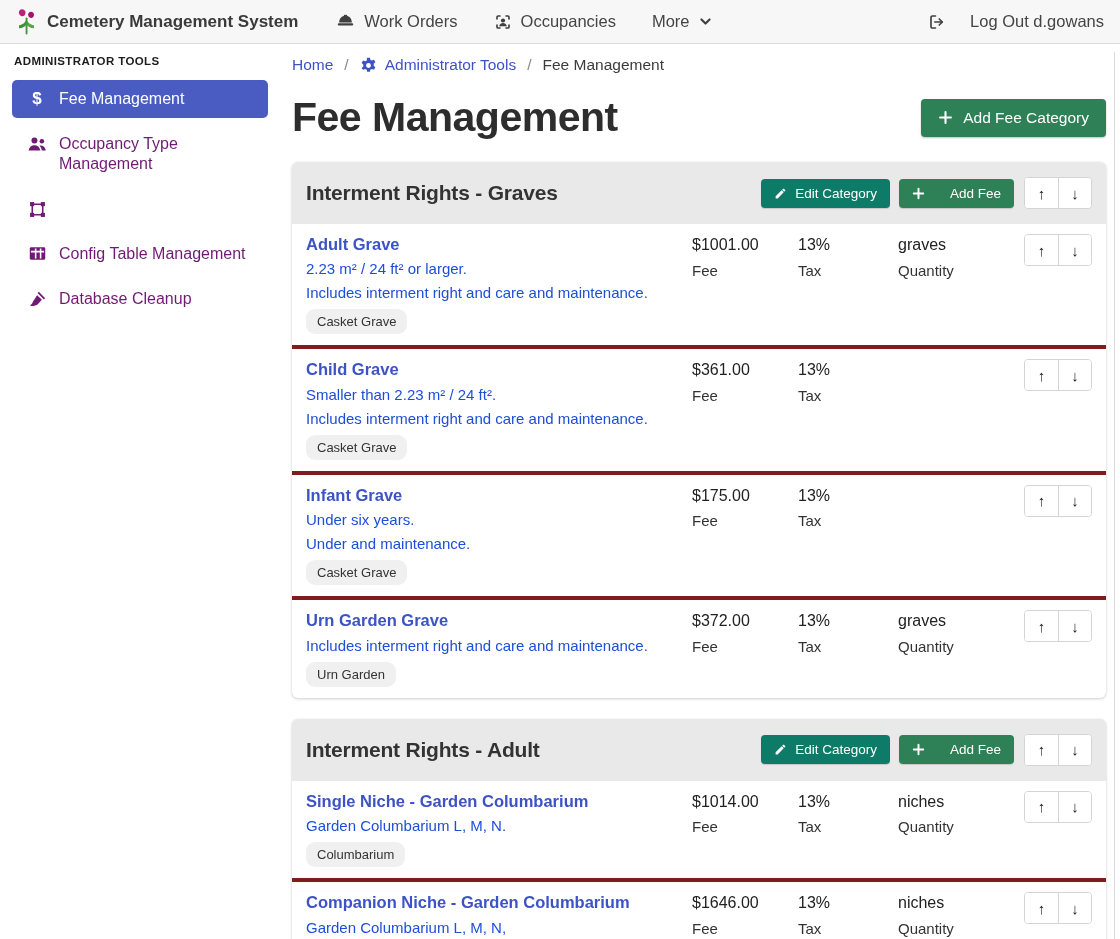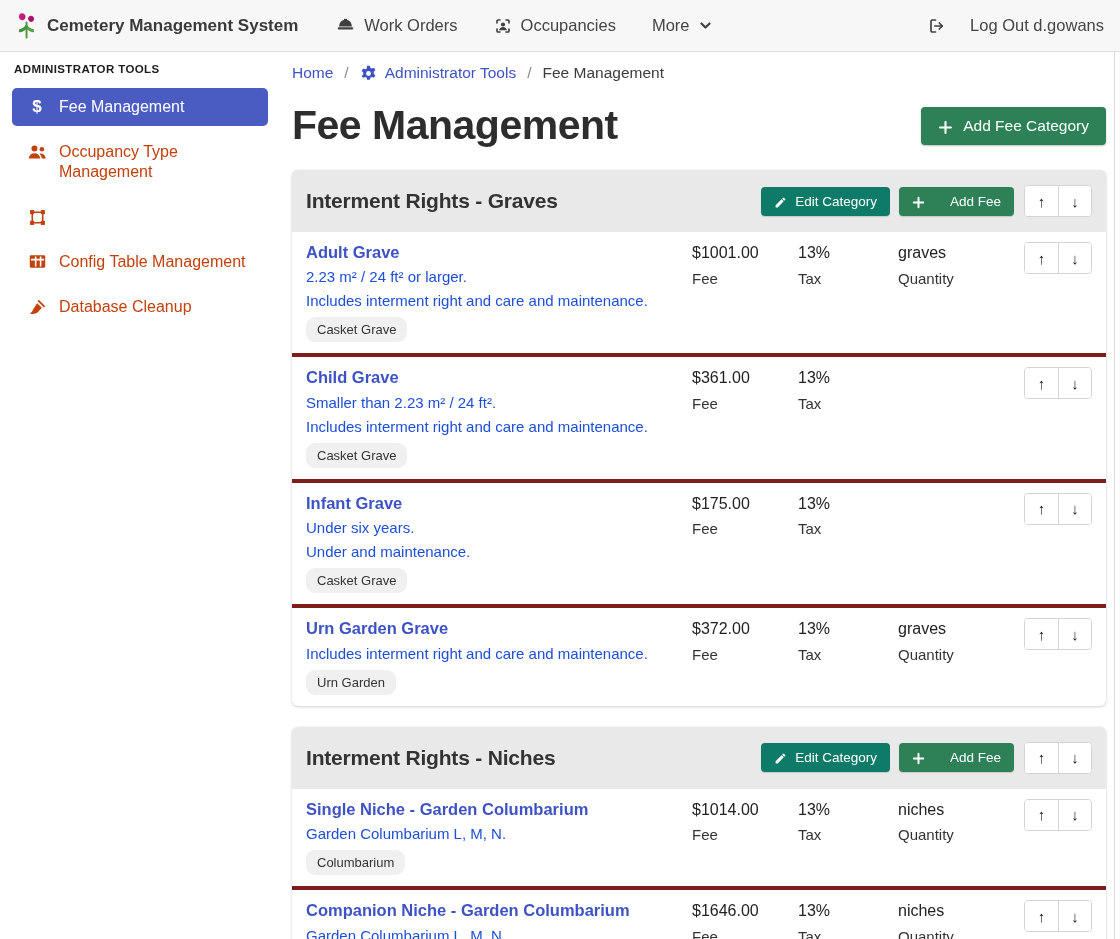--- a/index.html
+++ b/index.html
@@ -10,21 +10,21 @@
     color: #333;
   }
   body::after { 
     content: ""; position: fixed; top: 52px; right: 5px; bottom: 0;
     width: 1px; background: #dadada;
   }
   svg { display: block; }
 
   
   .navbar {
-    height: 52px; background: #f7f7f7; border-bottom: 1px solid #dcdcdc;
+    height: 44px; background: #f7f7f7; border-bottom: 1px solid #dcdcdc;
     display: flex; align-items: center; padding: 0 16px;
   }
   .brand { display: flex; align-items: center; gap: 10px; cursor: pointer; }
   .brand-title { font-size: 17px; font-weight: 700; color: #3a3a3a; }
   .nav-links { display: flex; align-items: center; gap: 36px; margin-left: 38px; }
   .nav-item {
     display: flex; align-items: center; gap: 9px;
     font-size: 16.5px; color: #454545; cursor: pointer; white-space: nowrap;
   }
   .nav-item .nicon { color: #3f3f3f; }
@@ -33,38 +33,38 @@
   
   .layout { display: flex; align-items: flex-start; }
   .sidebar { width: 280px; flex: none; padding: 11px 12px 0; }
   .side-heading {
     font-size: 11.5px; font-weight: 700; letter-spacing: 0.4px;
     color: #1d1d1d; margin: 0 2px 13px;
   }
   .side-item {
     display: flex; align-items: flex-start; gap: 11px;
     padding: 9px 14px; margin-bottom: 7px; border-radius: 5px;
-    font-size: 16px; color: #c2410c; cursor: pointer; line-height: 1.25;
+    font-size: 16px; color: #701a75; cursor: pointer; line-height: 1.25;
   }
   .side-item.active { background: #4a5cc2; color: #fff; }
   .side-icon { width: 22px; flex: none; display: flex; justify-content: center; margin-top: 1px; }
   .dollar-glyph { font-size: 17px; font-weight: 700; line-height: 1; }
 
   .main { flex: 1; padding: 12px 14px 0 12px; min-width: 0; }
 
   
   .breadcrumb { display: flex; align-items: center; gap: 11px; font-size: 15.5px; }
   .crumb-link { color: #3d53c5; text-decoration: none; display: flex; align-items: center; gap: 8px; cursor: pointer; }
   .crumb-sep { color: #8a8a8a; }
   .crumb-current { color: #3c3c3c; }
 
   
   .title-row { display: flex; align-items: center; justify-content: space-between; margin-top: 20px; }
   h1.page-title { font-size: 41px; font-weight: 700; letter-spacing: -0.5px; color: #2d2d2d; }
-  .btn { border: none; border-radius: 4px; color: #fff; display: inline-flex; align-items: flex-end; cursor: pointer; font-family: inherit; }
+  .btn { border: none; border-radius: 4px; color: #fff; display: inline-flex; align-items: center; cursor: pointer; font-family: inherit; }
   .btn-add-category {
     background: #2e8156; font-size: 15.5px; padding: 10px 17px; gap: 10px;
     box-shadow: 0 1px 2px rgba(0,0,0,.25);
   }
 
   
   .card {
     margin-top: 21px; border-radius: 6px; background: #fff; overflow: hidden;
     box-shadow: 0 1px 3px rgba(0,0,0,.18), 0 0 1px rgba(0,0,0,.12);
   }
@@ -372,21 +372,21 @@
     </div>
     <div class="arrow-group row-arrows">
       <button class="arrow-btn">↑</button>
       <button class="arrow-btn">↓</button>
     </div>
   </div>
           </div>
   </section>
         <section class="card">
     <header class="card-header">
-      <h2 class="card-title">Interment Rights - Niches</h2>
+      <h2 class="card-title">Interment Rights - Adult</h2>
       <button class="btn btn-small btn-teal">
         <span>
           <svg width="13" height="13" viewBox="0 0 24 24" fill="currentColor">
             <path d="M3 17.2V21h3.8L17.9 9.9l-3.8-3.8L3 17.2zM20.7 7.1c.4-.4.4-1 0-1.4l-2.4-2.4c-.4-.4-1-.4-1.4 0l-1.8 1.8 3.8 3.8 1.8-1.8z"></path>
           </svg>
         </span>
         <span class="btn-label">Edit Category</span>
       </button>
       <button class="btn btn-small btn-green">
         <span>

